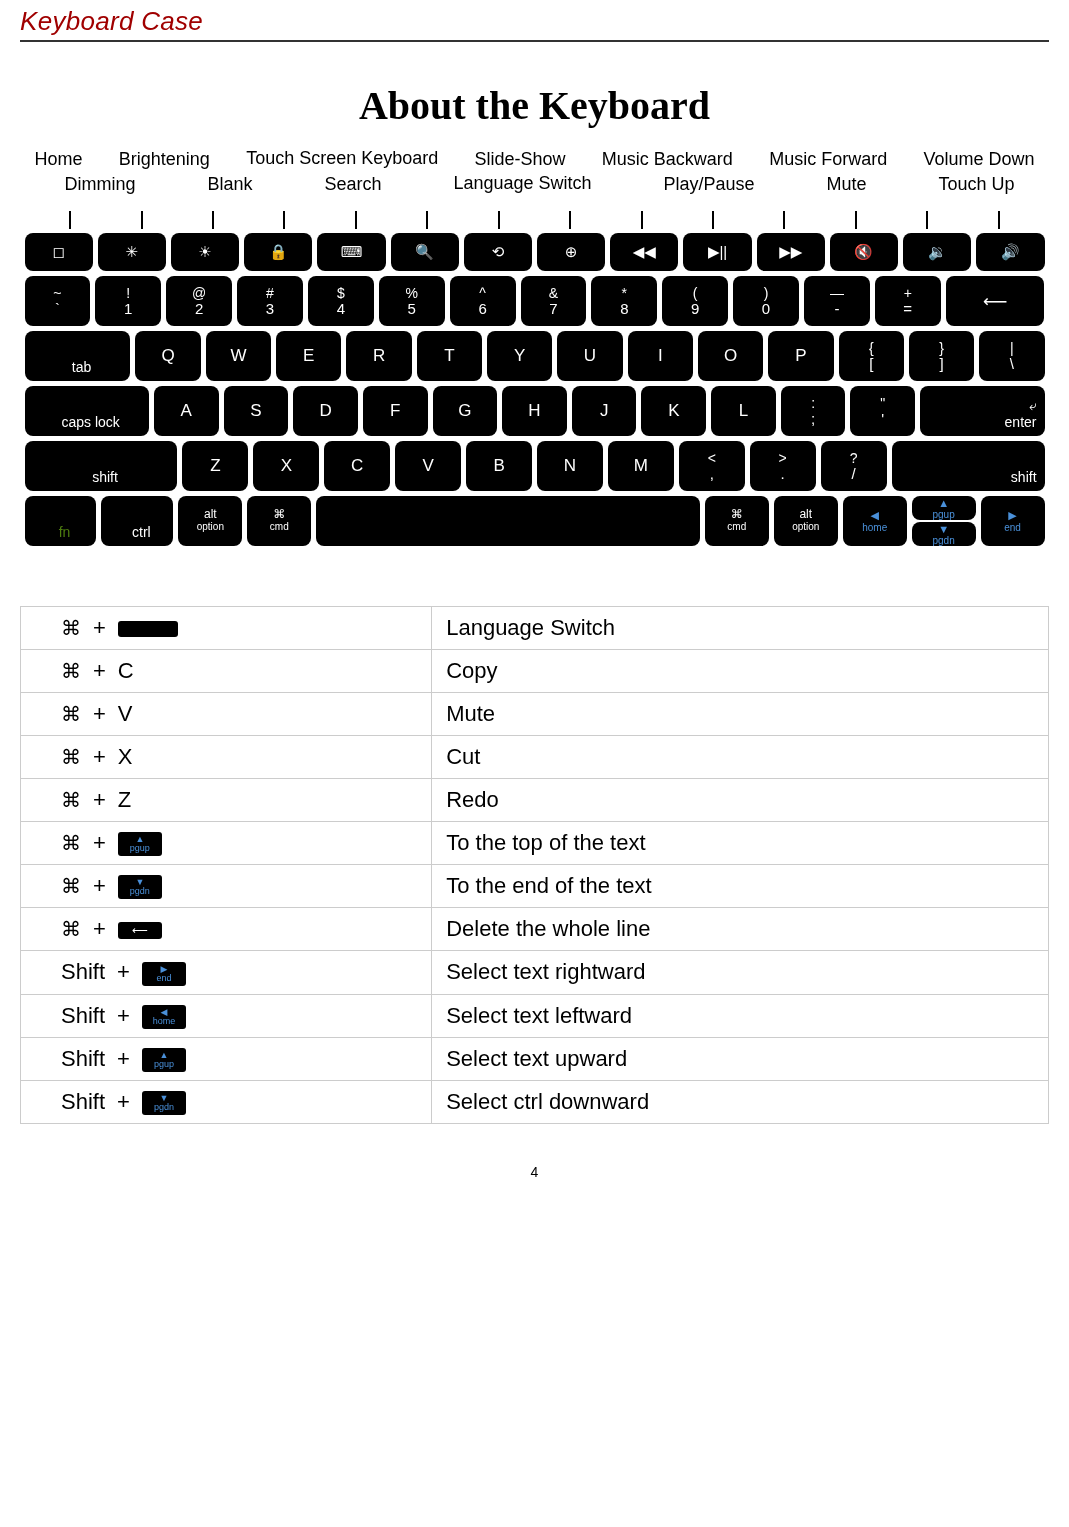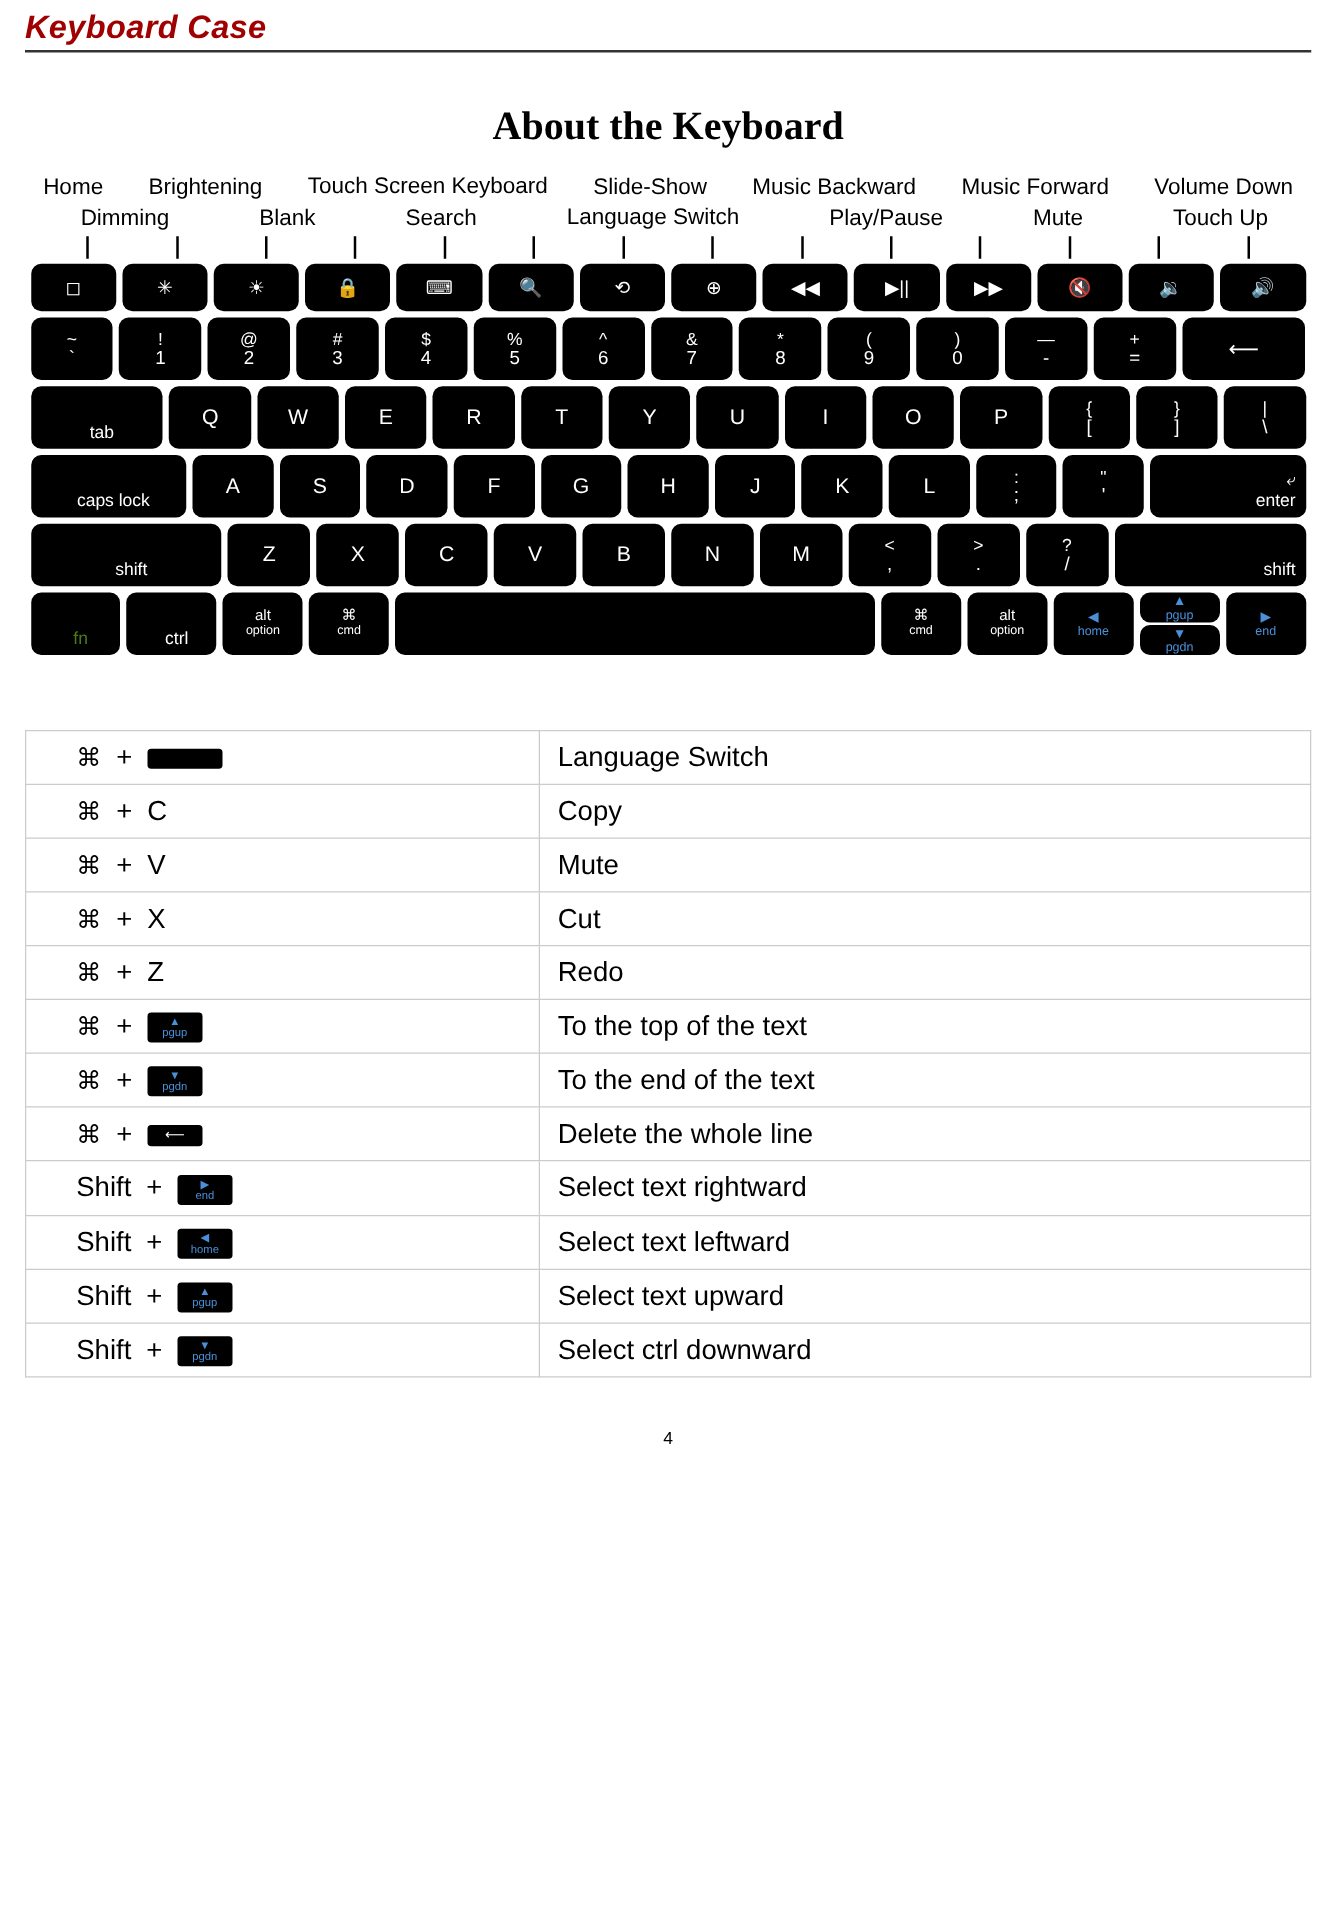--- a/index.html
+++ b/index.html
@@ -1,23 +1,23 @@
 <!DOCTYPE html>
 <html><head>
 <meta charset="utf-8">
 <style>
 *{box-sizing:border-box;margin:0;padding:0}
 body{font-family:Arial,Helvetica,sans-serif;background:#fff;width:1069px;margin:0 auto;padding:0 20px 40px}
-.header-title{font-family:"Trebuchet MS",Tahoma,sans-serif;font-style:italic;color:#a00000;font-size:26px;padding:6px 0 3px;font-weight:bold;letter-spacing:0.3px}
+.header-title{font-family:"Trebuchet MS",Tahoma,sans-serif;font-style:italic;color:#a00000;font-size:26px;padding:6px 0 3px;font-weight:normal;letter-spacing:0.3px}
 .hr-red{border:none;border-top:2px solid #333;margin-bottom:30px}
-.section-title{font-family:"Times New Roman",serif;font-weight:bold;font-size:32px;text-align:center;margin:40px 0 20px}
+.section-title{font-family:"Times New Roman",serif;font-weight:bold;font-size:40px;text-align:center;margin:40px 0 20px}
 .kb-wrap{position:relative;width:1020px;margin:0 auto}
 .labels-row{display:flex;justify-content:space-between;font-family:Arial,sans-serif;font-size:18px;color:#000;width:1020px;margin:0 auto}
 .labels-row.row1{padding:0 10px;margin-bottom:4px}
-.labels-row.row2{padding:0 30px 0 40px;margin-bottom:4px}
+.labels-row.row2{padding:0 30px 0 40px;margin-bottom:16px}
 .labels-row span{white-space:nowrap;text-align:center}
 .tick-row{display:flex;justify-content:space-around;width:1020px;margin:2px auto 4px;padding:0 10px}
 .tick-row span{display:block;width:2px;height:18px;background:#000}
 .kb{width:1020px;margin:0 auto}
 .krow{display:flex;gap:5px;margin-bottom:5px}
 .key{background:#000;color:#fff;border-radius:8px;display:flex;flex-direction:column;align-items:center;justify-content:center;font-size:17px;height:50px;flex:1 1 0;position:relative}
 .key.fn{height:38px}
 .key .top{font-size:14px;line-height:1;margin-bottom:1px}
 .key .bot{font-size:15px;line-height:1}
 .key.wide15{flex:1.5 1 0}

